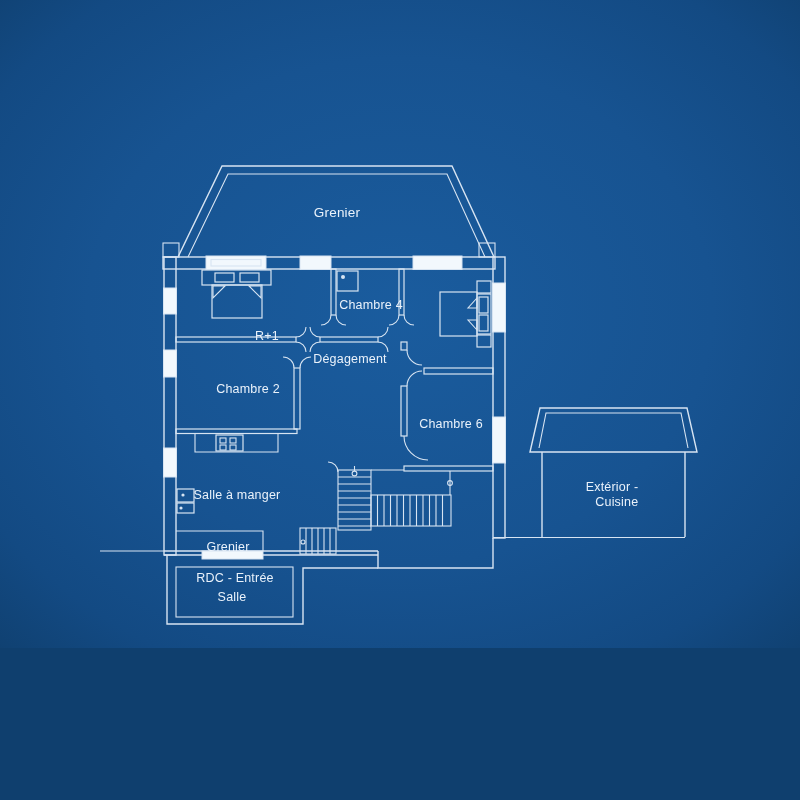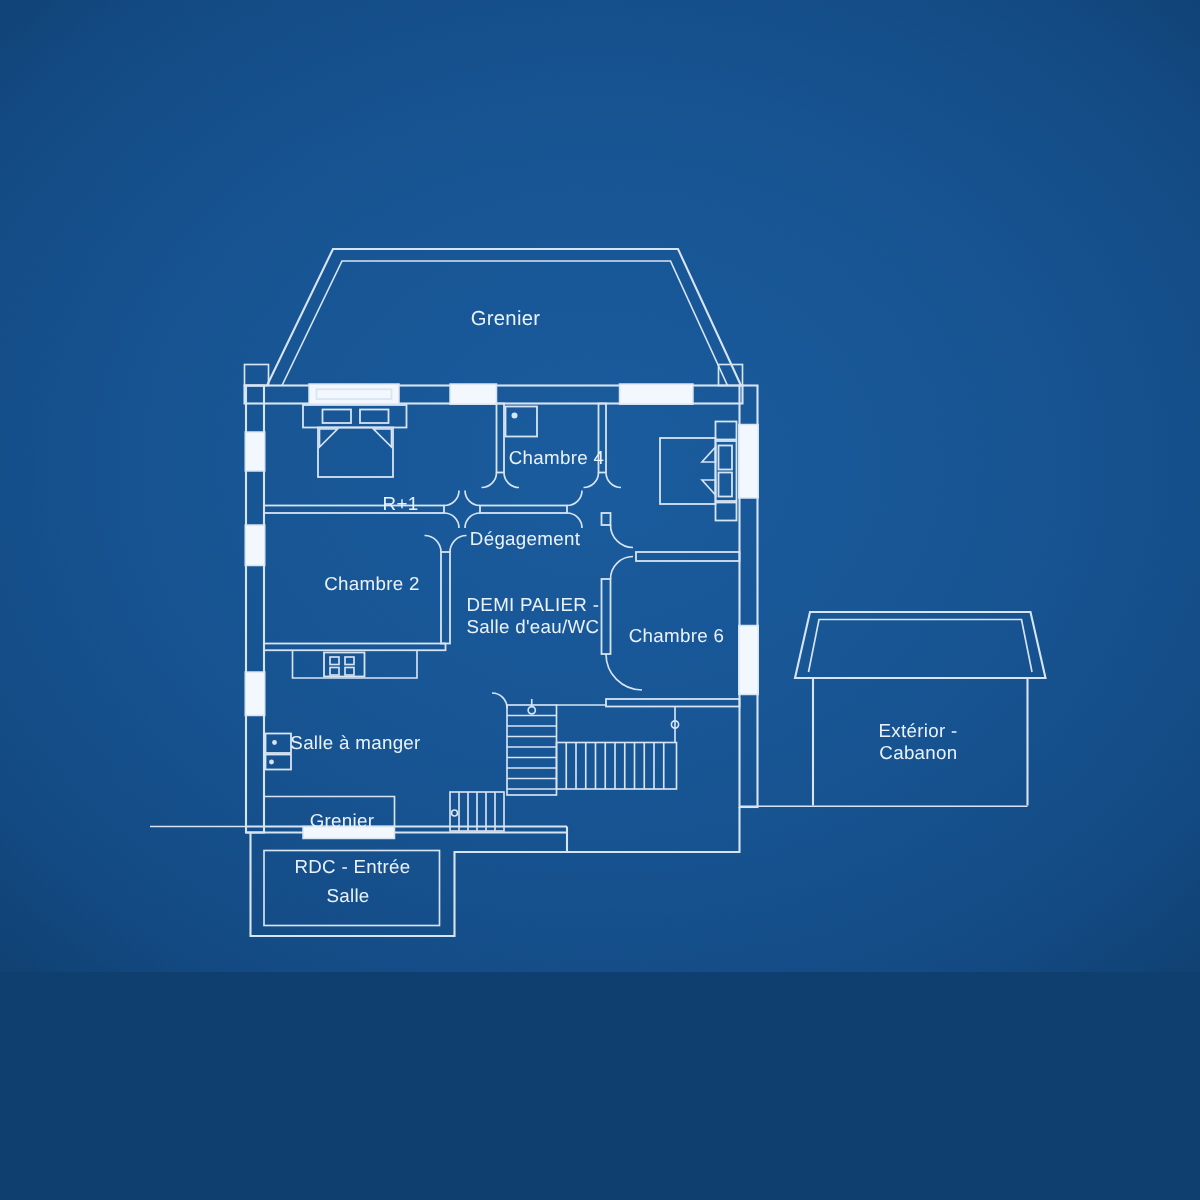--- a/index.html
+++ b/index.html
@@ -174,29 +174,25 @@
   </g>
 
 </svg>
 
 <div class="lbl" style="left:337px;top:212px;font-size:13.5px">Grenier</div>
 <div class="lbl" style="left:267px;top:336px">R+1</div>
 <div class="lbl" style="left:371px;top:305px">Chambre 4</div>
 <div class="lbl" style="left:248px;top:389px">Chambre 2</div>
 <div class="lbl" style="left:350px;top:359px">Dégagement</div>
 
-<div class="lbl-block" style="left:311px;top:396px">
-  <div>DEMI PALIER -</div>
-  <div>Salle d'eau/WC</div>
-</div>
 
 <div class="lbl" style="left:451px;top:424px">Chambre 6</div>
 <div class="lbl" style="left:237px;top:495px">Salle à manger</div>
 <div class="lbl" style="left:228px;top:547px">Grenier</div>
 <div class="lbl" style="left:235px;top:578px">RDC - Entrée</div>
 <div class="lbl" style="left:232px;top:597px">Salle</div>
 
 <div class="lbl-block" style="left:612px;top:480px;transform:translateX(-50%);text-align:right">
   <div>Extérior -</div>
-  <div>Cabanon</div>
+  <div>Cuisine</div>
 </div>
 
 </div>
 
 </body></html>

